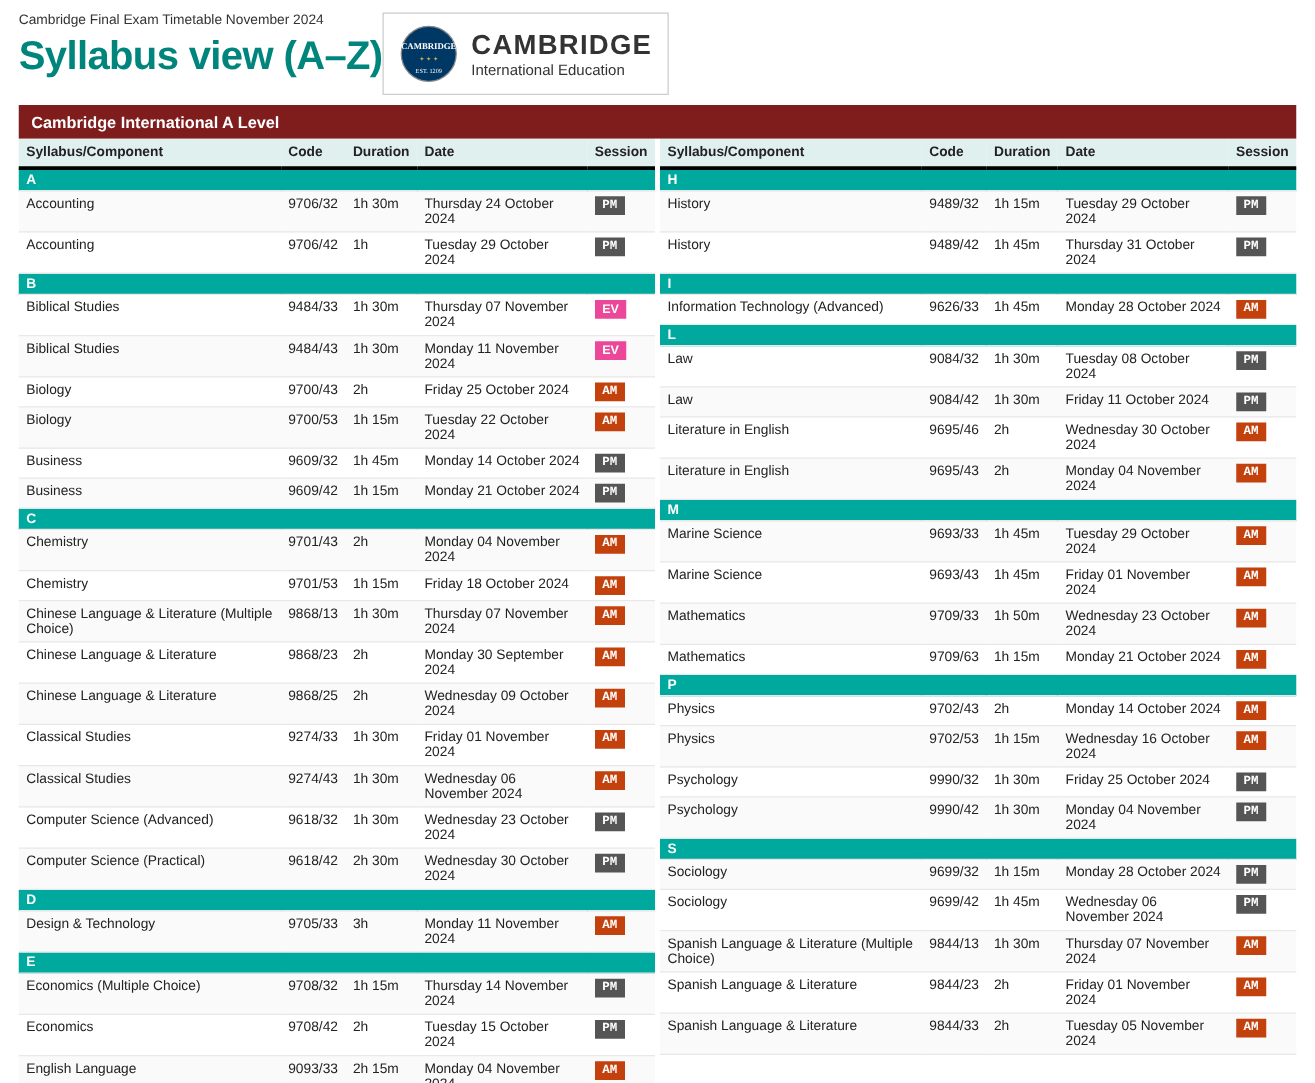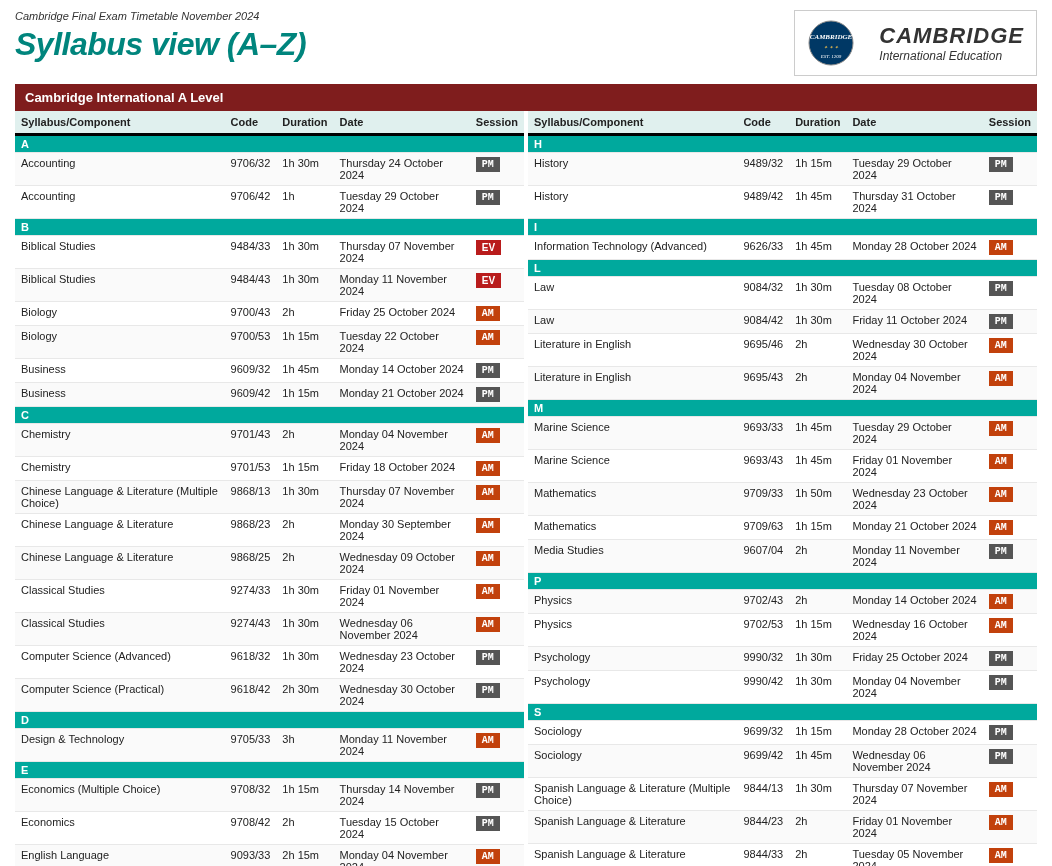--- a/index.html
+++ b/index.html
@@ -1,25 +1,25 @@
 <!DOCTYPE html>
 <html><head>
   <meta charset="utf-8">
   <style>
     * { box-sizing: border-box; margin: 0; padding: 0; }
     body { font-family: Arial, sans-serif; font-size: 12px; background: #fff; color: #222; }
     
     .page { width: 1052px; padding: 10px 15px; }
     
-    .top-bar { display: flex; justify-content: space-between; align-items: flex-start; margin-bottom: 8px; font-style: italic; }
+    .top-bar { display: flex; align-items: flex-start; margin-bottom: 8px; }
     .top-left { }
     .page-subtitle { font-size: 11px; color: #333; margin-bottom: 4px; }
     .page-title { font-size: 32px; font-weight: bold; color: #00857d; letter-spacing: -0.5px; }
     
-    .logo-area { display: flex; align-items: center; gap: 24px; border: 1px solid #ccc; padding: 8px 12px; margin-left: 16px; }
+    .logo-area { display: flex; align-items: center; gap: 10px; border: 1px solid #ccc; padding: 8px 12px; }
     .logo-crest { width: 48px; height: 48px; }
     .logo-text { }
     .logo-cambridge { font-size: 22px; font-weight: bold; color: #333; letter-spacing: 1px; }
     .logo-intl { font-size: 12px; color: #333; }
     
     .section-header { background: #7f1d1d; color: #fff; font-size: 13px; font-weight: bold; padding: 6px 10px; margin-bottom: 0; }
     
     .tables-wrapper { display: flex; gap: 0; }
     .table-half { flex: 1; }
     
@@ -29,21 +29,21 @@
     
     tbody tr { border-bottom: 1px solid #e8e8e8; }
     tbody tr:nth-child(even) { background: #fafafa; }
     tbody td { padding: 4px 6px; font-size: 11px; vertical-align: top; }
     
     .letter-row td { background: #00a99d; color: #fff; font-weight: bold; padding: 2px 6px; font-size: 11px; }
     
     .badge { display: inline-block; padding: 2px 6px; color: #fff; font-weight: bold; font-size: 10px; }
     .badge-pm { background: #555; font-family: Liberation Mono, monospace; }
     .badge-am { background: #c2410c; font-family: Liberation Mono, monospace; }
-    .badge-ev { background: #b91c1c; }
+    .badge-ev { background: #ec4899; }
     
     .divider { width: 4px; background: #fff; }
   </style>
 </head>
 <body>
 
 <div class="page">
   <div class="top-bar">
     <div class="top-left">
       <div class="page-subtitle">Cambridge Final Exam Timetable November 2024</div>
@@ -340,27 +340,20 @@
               <td>Wednesday 23 October 2024</td>
               <td><span class="badge badge-am">AM</span></td>
             </tr>
             <tr>
               <td>Mathematics</td>
               <td>9709/63</td>
               <td>1h 15m</td>
               <td>Monday 21 October 2024</td>
               <td><span class="badge badge-am">AM</span></td>
             </tr>
-            <tr>
-              <td>Media Studies</td>
-              <td>9607/04</td>
-              <td>2h</td>
-              <td>Monday 11 November 2024</td>
-              <td><span class="badge badge-pm">PM</span></td>
-            </tr>
             <tr class="letter-row">
               <td colspan="5">P</td>
             </tr>
             <tr>
               <td>Physics</td>
               <td>9702/43</td>
               <td>2h</td>
               <td>Monday 14 October 2024</td>
               <td><span class="badge badge-am">AM</span></td>
             </tr>

